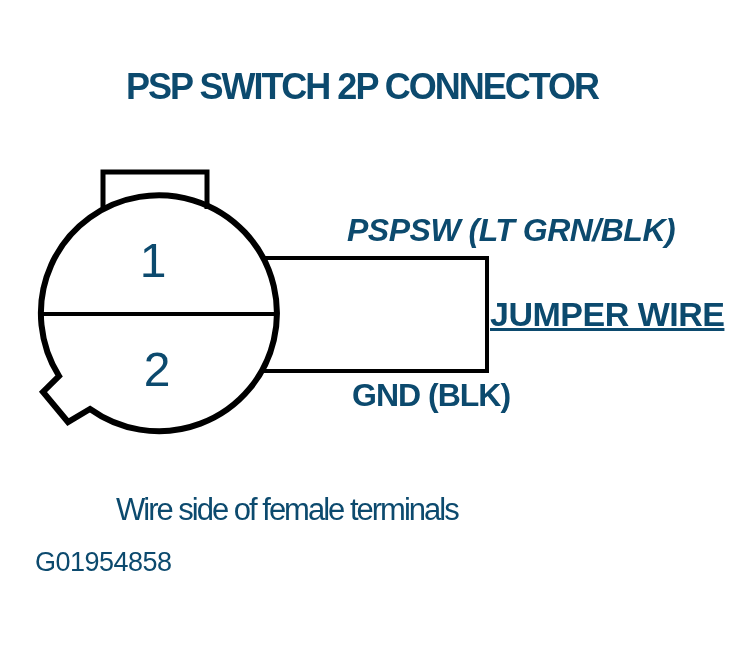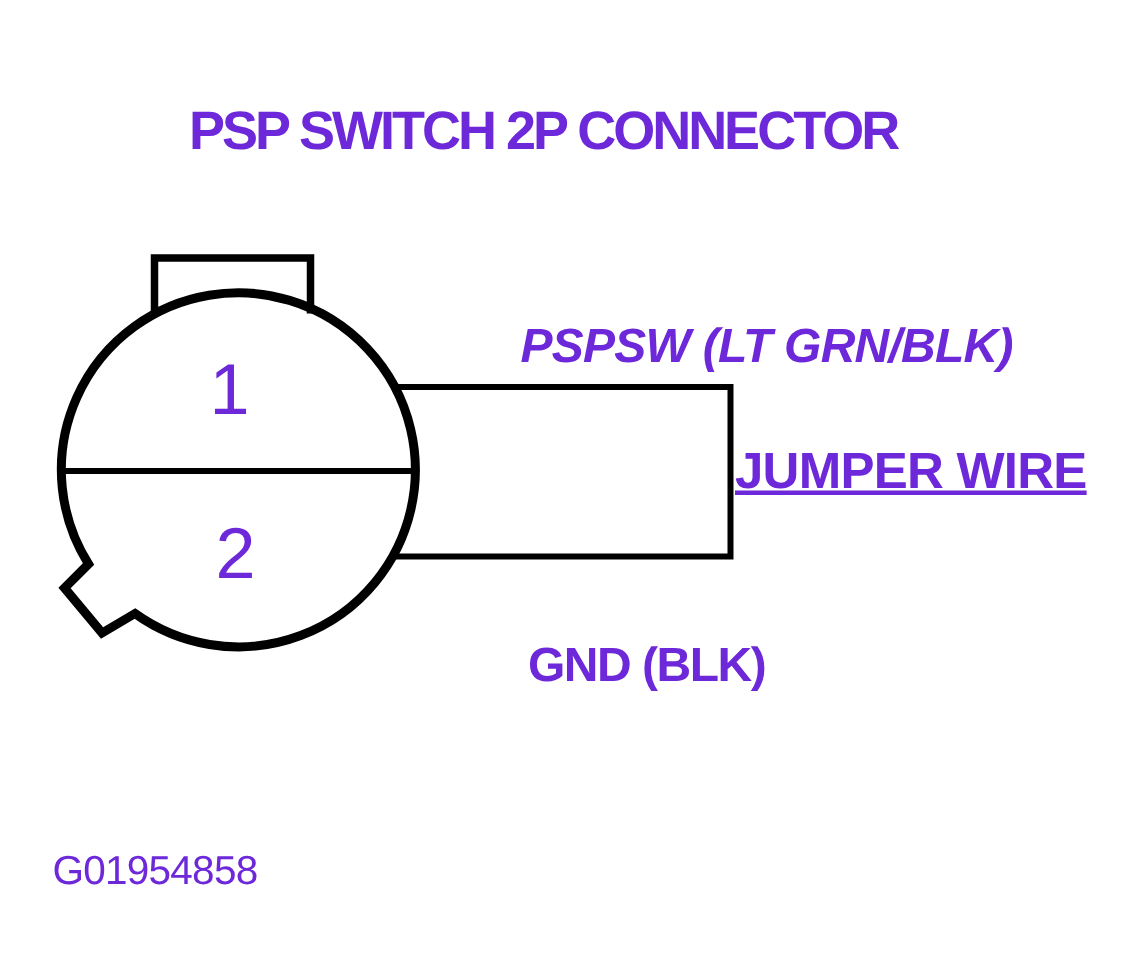--- a/index.html
+++ b/index.html
@@ -1,31 +1,31 @@
 <!DOCTYPE html>
 <html><head>
 <meta charset="utf-8">
 <style>
   html,body{margin:0;padding:0;background:#ffffff;}
   .page{
     position:relative;
     width:755px;height:648px;
     background:#ffffff;
-    color:#6d28d9;
+    color:#0c4a6e;
     font-family:"Liberation Sans", sans-serif;
     overflow:hidden;
   }
   .abs{position:absolute;white-space:nowrap;line-height:1.2;}
   .b{font-weight:bold;}
   .title   {left:126px;top:65px; font-size:36px;letter-spacing:-2px;}
   .pspsw   {left:347px;top:211px;font-size:32px;letter-spacing:-0.5px;font-style:italic;}
   .jumper  {left:490px;top:294px;font-size:34px;letter-spacing:-0.5px;text-decoration:underline;}
-  .gnd     {left:352px;top:376px;font-size:32px;letter-spacing:-1px;margin-top:48px;}
+  .gnd     {left:352px;top:376px;font-size:32px;letter-spacing:-1px;}
   .caption {left:116px;top:491px;font-size:31px;letter-spacing:-2px;}
-  .figid   {left:35px; top:564px;font-size:27px;letter-spacing:-0.5px;}
+  .figid   {left:35px; top:546px;font-size:27px;letter-spacing:-0.5px;}
   .t1{left:128px;top:232px;width:50px;text-align:center;font-size:48px;}
   .t2{left:132px;top:341px;width:50px;text-align:center;font-size:48px;}
   svg.art{position:absolute;left:0;top:0;}
 </style>
 </head>
 <body>
 
 <div class="page">
 
   <div class="abs b title">PSP SWITCH 2P CONNECTOR</div>
@@ -44,15 +44,16 @@
   <div class="abs t1">1</div>
 
   <div class="abs t2">2</div>
 
   <div class="abs b pspsw">PSPSW (LT GRN/BLK)</div>
 
   <div class="abs b jumper">JUMPER WIRE</div>
 
   <div class="abs b gnd">GND (BLK)</div>
 
+  <div class="abs caption">Wire side of female terminals</div>
 
   <div class="abs figid">G01954858</div>
 </div>
 
 </body></html>

